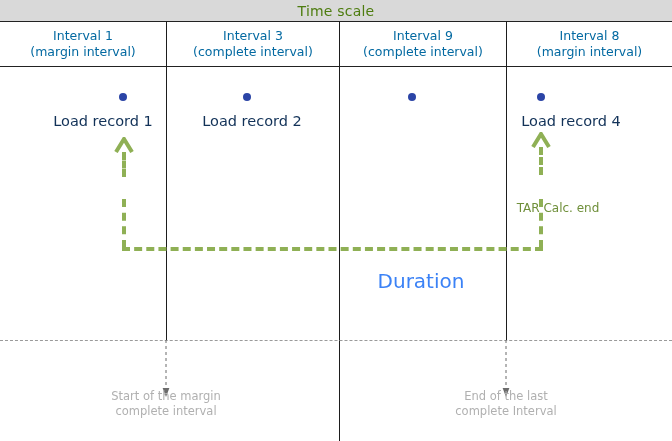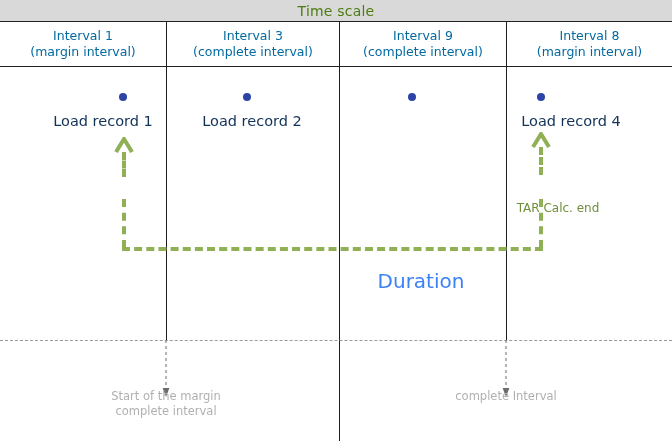--- a/index.html
+++ b/index.html
@@ -216,16 +216,17 @@
     <div>complete interval</div>
   </div>
 
   <div class="callout-arrow" style="left:501px; top:340px;">
     <svg width="10" height="58" viewBox="0 0 10 58">
       <line x1="5" y1="0" x2="5" y2="49" stroke="#6b6b6b" stroke-width="1" stroke-dasharray="3,3"></line>
       <polygon points="5,57 1.6,48 8.4,48" fill="#6b6b6b"></polygon>
     </svg>
   </div>
   <div class="callout-text" style="left:506px; top:389px;">
+    <div>End of the last</div>
     <div>complete Interval</div>
   </div>
 
 </div>
 
 </body></html>

